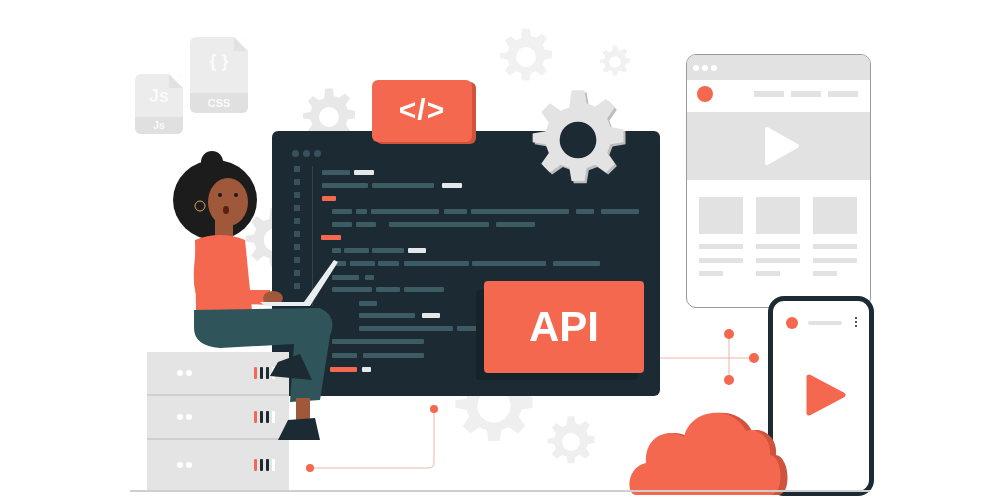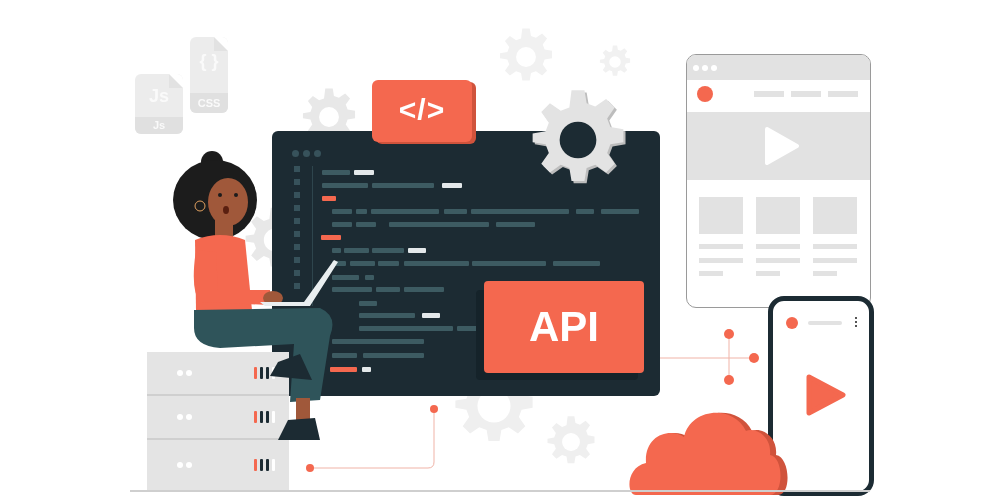--- a/index.html
+++ b/index.html
@@ -61,21 +61,21 @@
 </svg>
 <svg class="gear" style="left:448px;top:360px" width="92" height="92" viewBox="0 0 100 100">
   <path fill="#efefef" d="M44 4h12l2 12 8 3 10-7 8 8-7 10 3 8 12 2v12l-12 2-3 8 7 10-8 8-10-7-8 3-2 12H44l-2-12-8-3-10 7-8-8 7-10-3-8-12-2V44l12-2 3-8-7-10 8-8 10 7 8-3z"></path>
   <circle cx="50" cy="50" r="18" fill="#fff"></circle>
 </svg>
 <svg class="gear" style="left:543px;top:414px" width="56" height="56" viewBox="0 0 100 100">
   <path fill="#efefef" d="M44 4h12l2 12 8 3 10-7 8 8-7 10 3 8 12 2v12l-12 2-3 8 7 10-8 8-10-7-8 3-2 12H44l-2-12-8-3-10 7-8-8 7-10-3-8-12-2V44l12-2 3-8-7-10 8-8 10 7 8-3z"></path>
   <circle cx="50" cy="50" r="16" fill="#fff"></circle>
 </svg>
 
-<div class="file" style="left:190px;top:37px;width:38px;height:76px;">
+<div class="file" style="left:190px;top:37px;width:58px;height:76px;">
   <div class="fold"></div>
   <div class="glyph" style="top:14px;font-size:18px;">{ }</div>
   <div class="band" style="height:20px;line-height:20px;font-size:11px;">CSS</div>
 </div>
 <div class="file" style="left:135px;top:74px;width:48px;height:60px;">
   <div class="fold"></div>
   <div class="glyph" style="top:12px;font-size:18px;">Js</div>
   <div class="band" style="height:17px;line-height:17px;font-size:11px;">Js</div>
 </div>
 

